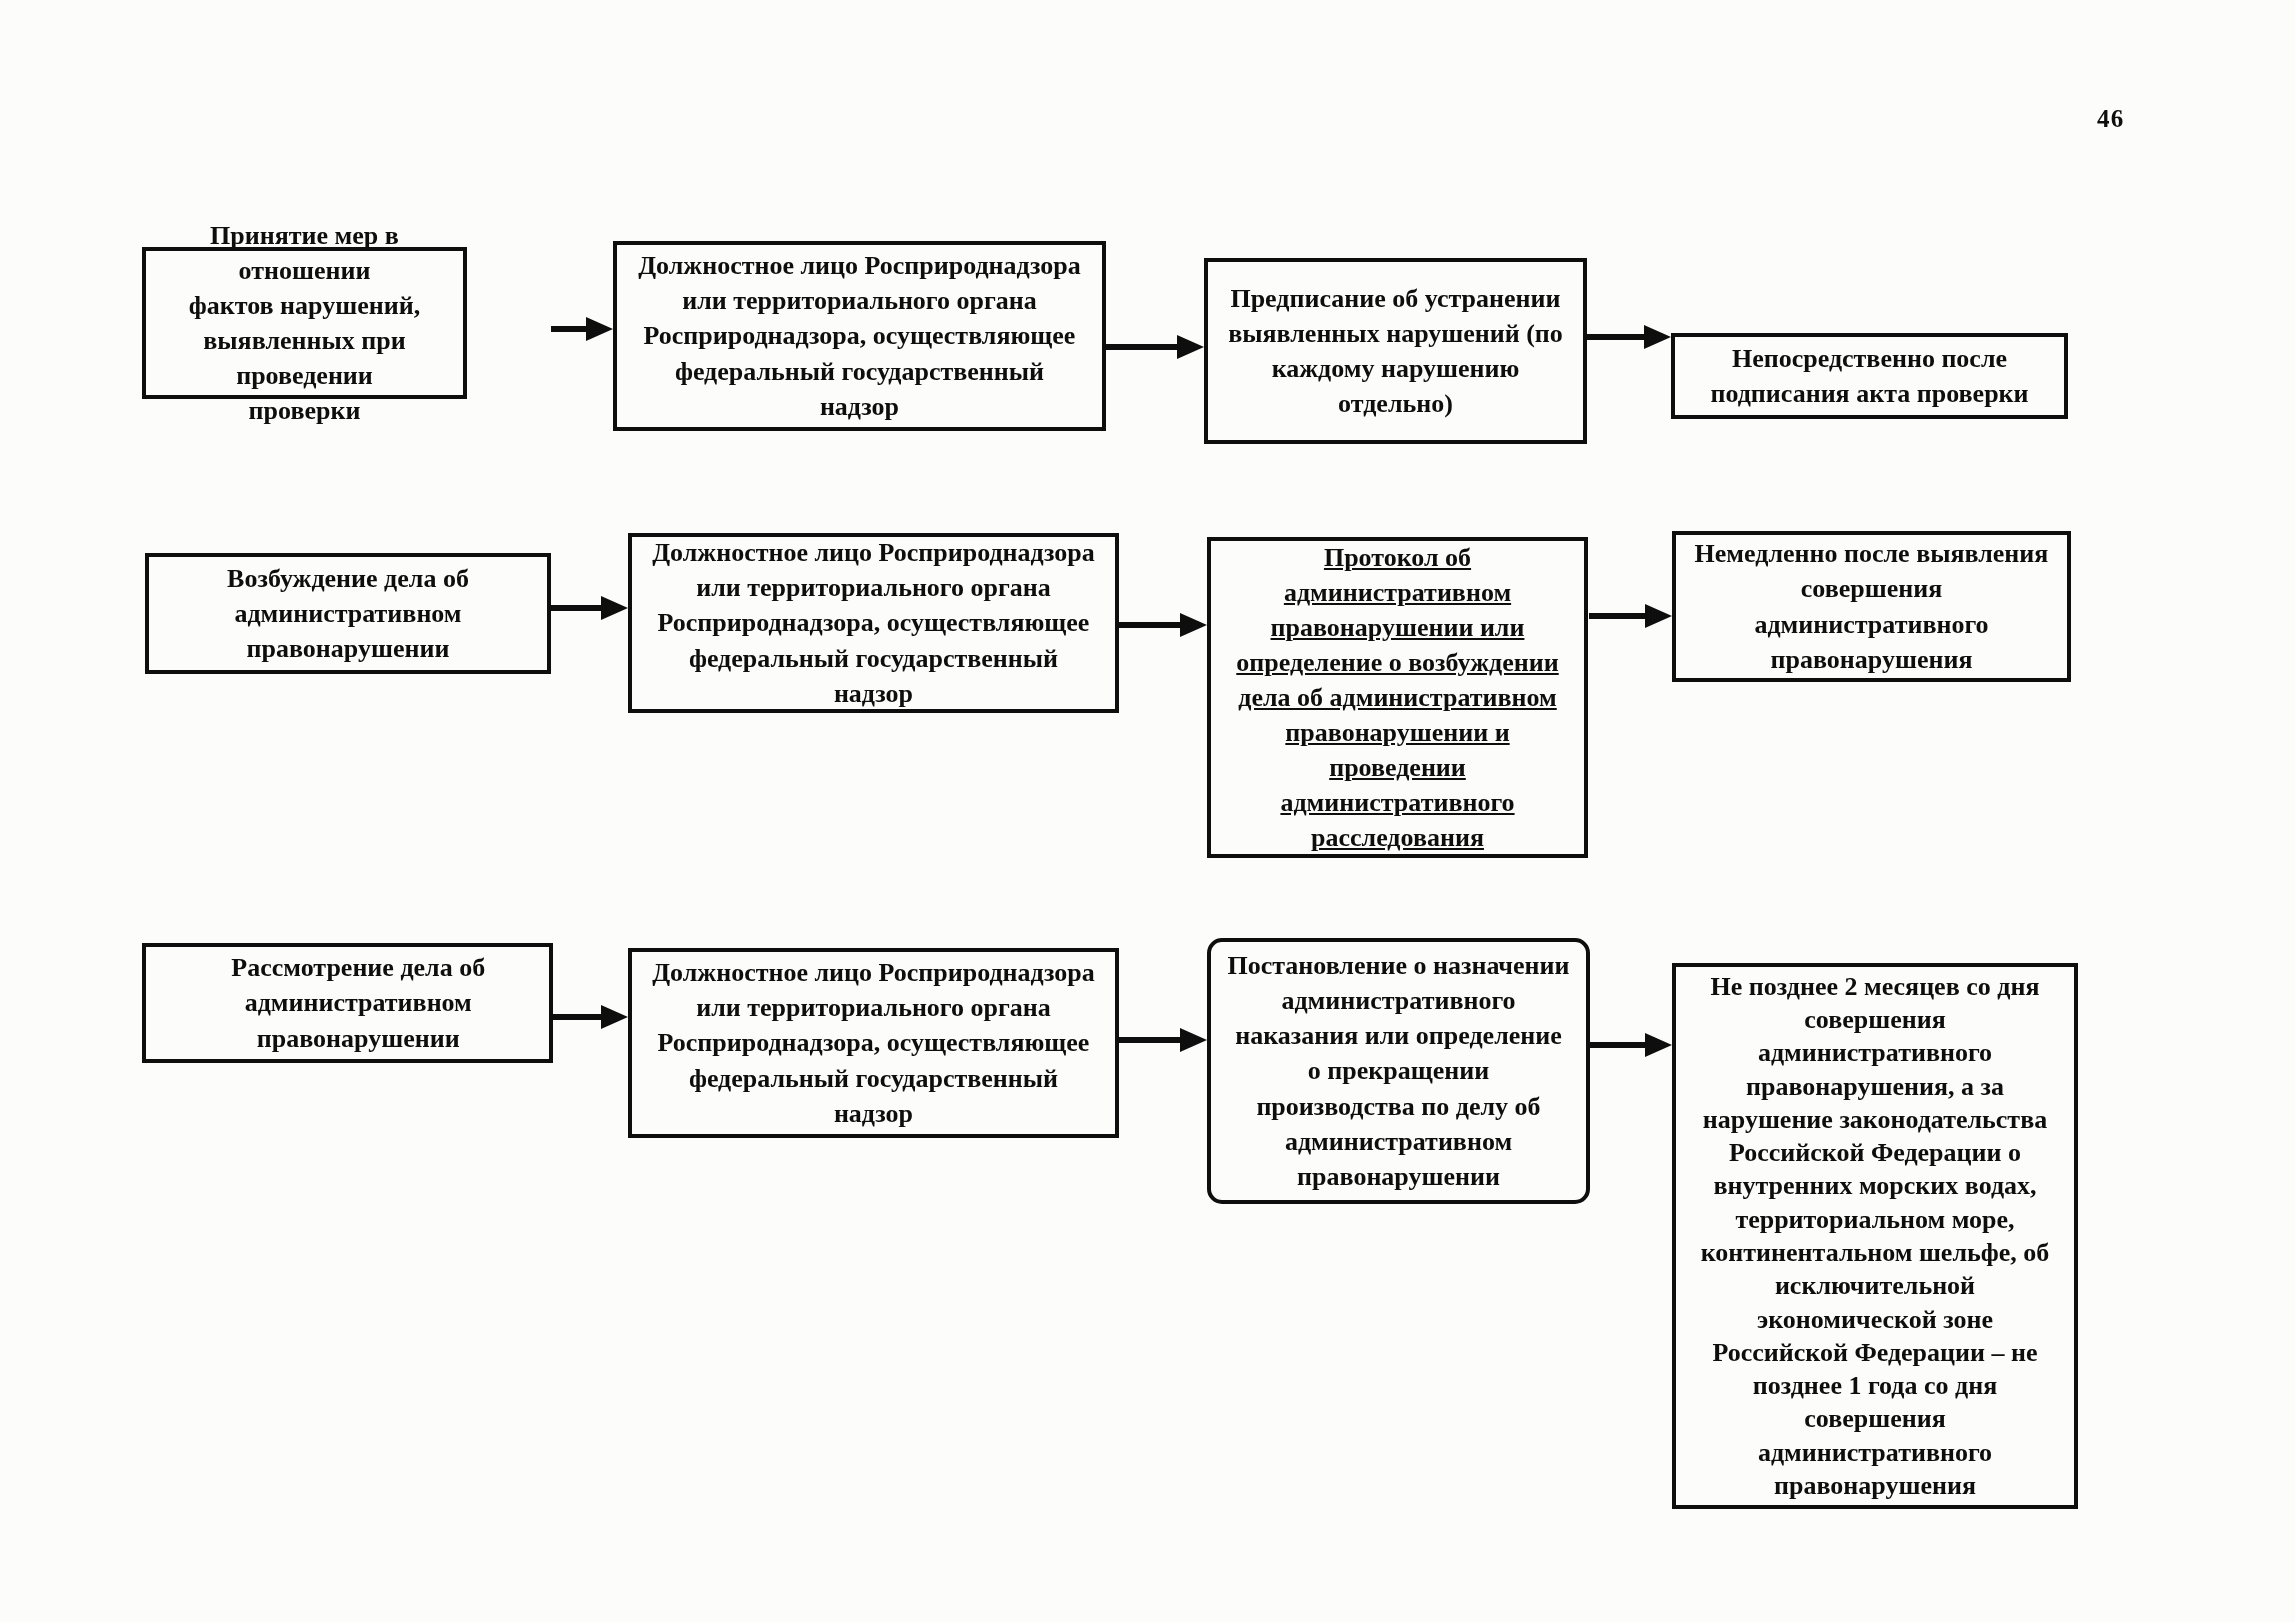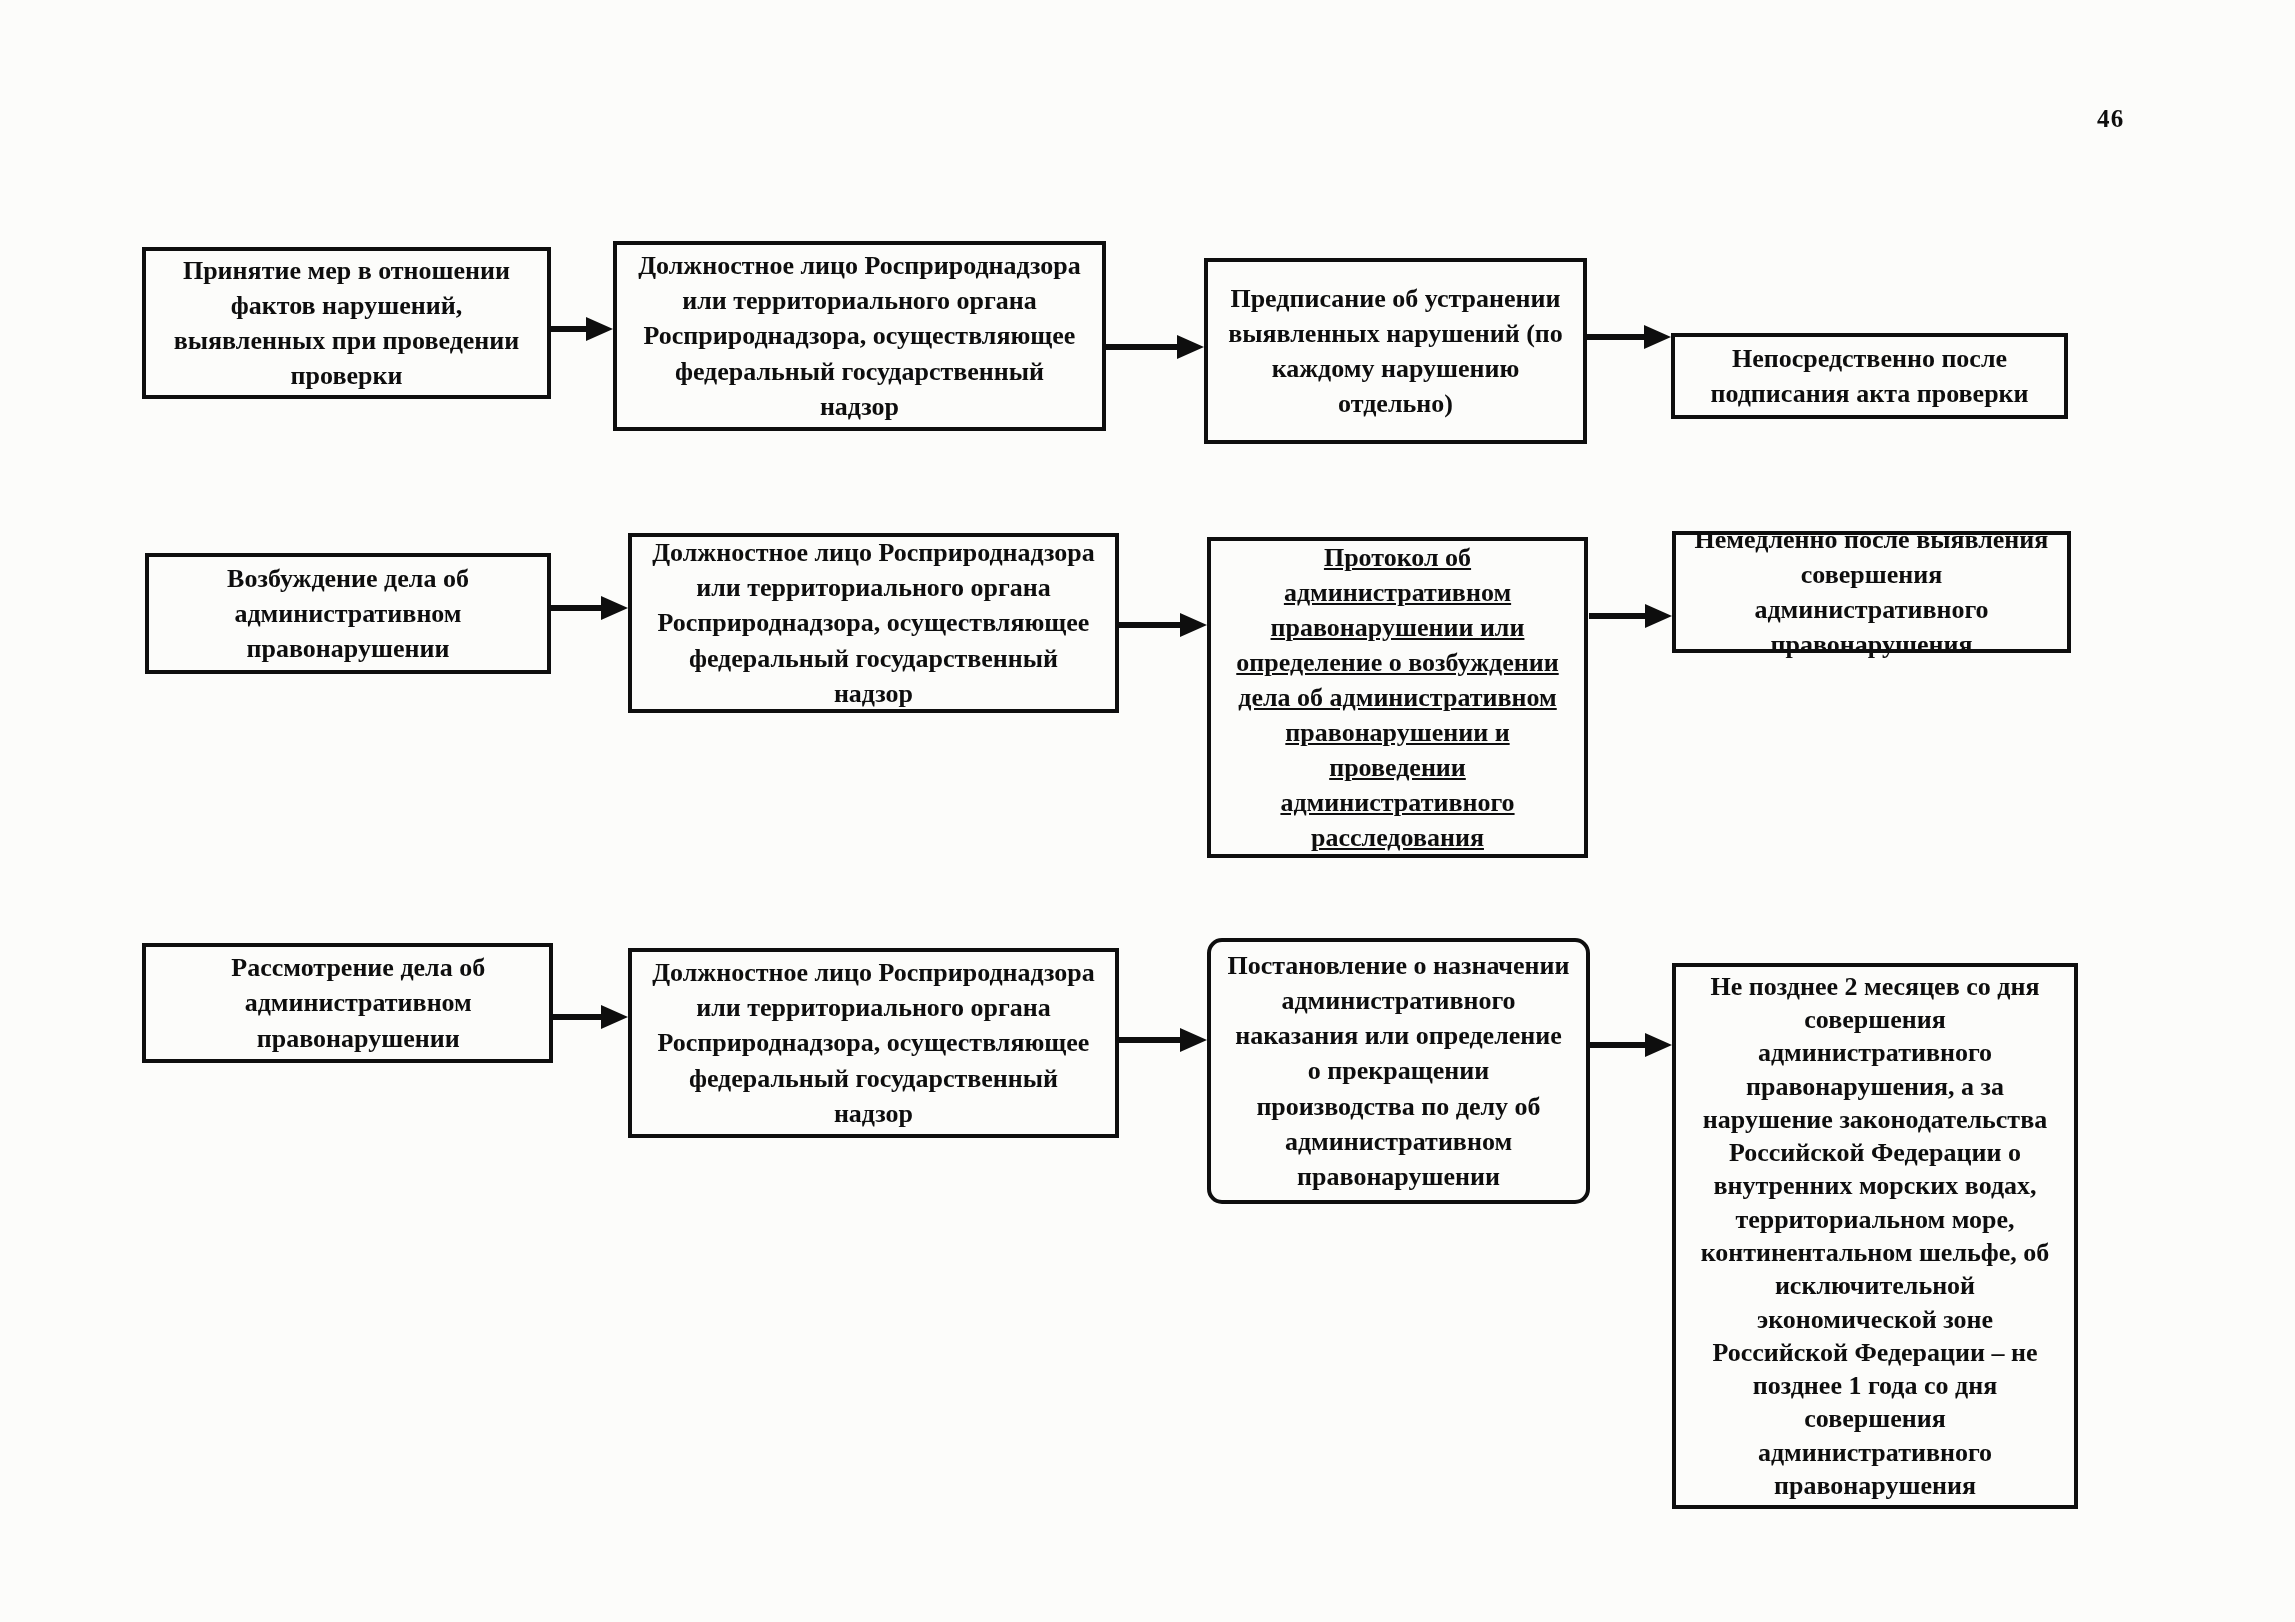--- a/index.html
+++ b/index.html
@@ -42,21 +42,21 @@
 </style>
 </head>
 <body>
 
 <div id="page">
 
   <div class="pagenum">46</div>
 
   <div>
 
-    <div class="bx" style="left:142px; top:247px; width:409px; height:152px;">Принятие мер в отношении
+    <div class="bx" style="left:142px; top:247px; width:325px; height:152px;">Принятие мер в отношении
 фактов нарушений,
 выявленных при проведении
 проверки</div>
     <div class="bx" style="left:613px; top:241px; width:493px; height:190px;">Должностное лицо Росприроднадзора
 или территориального органа
 Росприроднадзора, осуществляющее
 федеральный государственный
 надзор</div>
     <div class="bx" style="left:1204px; top:258px; width:383px; height:186px;">Предписание об устранении
 выявленных нарушений (по
@@ -79,21 +79,21 @@
 надзор</div>
     <div class="bx" style="left:1207px; top:537px; width:381px; height:321px;text-decoration:underline;">Протокол об
 административном
 правонарушении или
 определение о возбуждении
 дела об административном
 правонарушении и
 проведении
 административного
 расследования</div>
-    <div class="bx" style="left:1672px; top:531px; width:399px; height:122px;">Немедленно после выявления
+    <div class="bx" style="left:1672px; top:531px; width:399px; height:151px;">Немедленно после выявления
 совершения
 административного
 правонарушения</div>
 
     <div class="arrow" style="left:551px; top:595px; width:77px;"></div>
     <div class="arrow" style="left:1119px; top:612px; width:88px;"></div>
     <div class="arrow" style="left:1589px; top:603px; width:83px;"></div>
 
     <div class="bx" style="left:142px; top:943px; width:411px; height:120px;padding-left:28px;">Рассмотрение дела об
 административном

